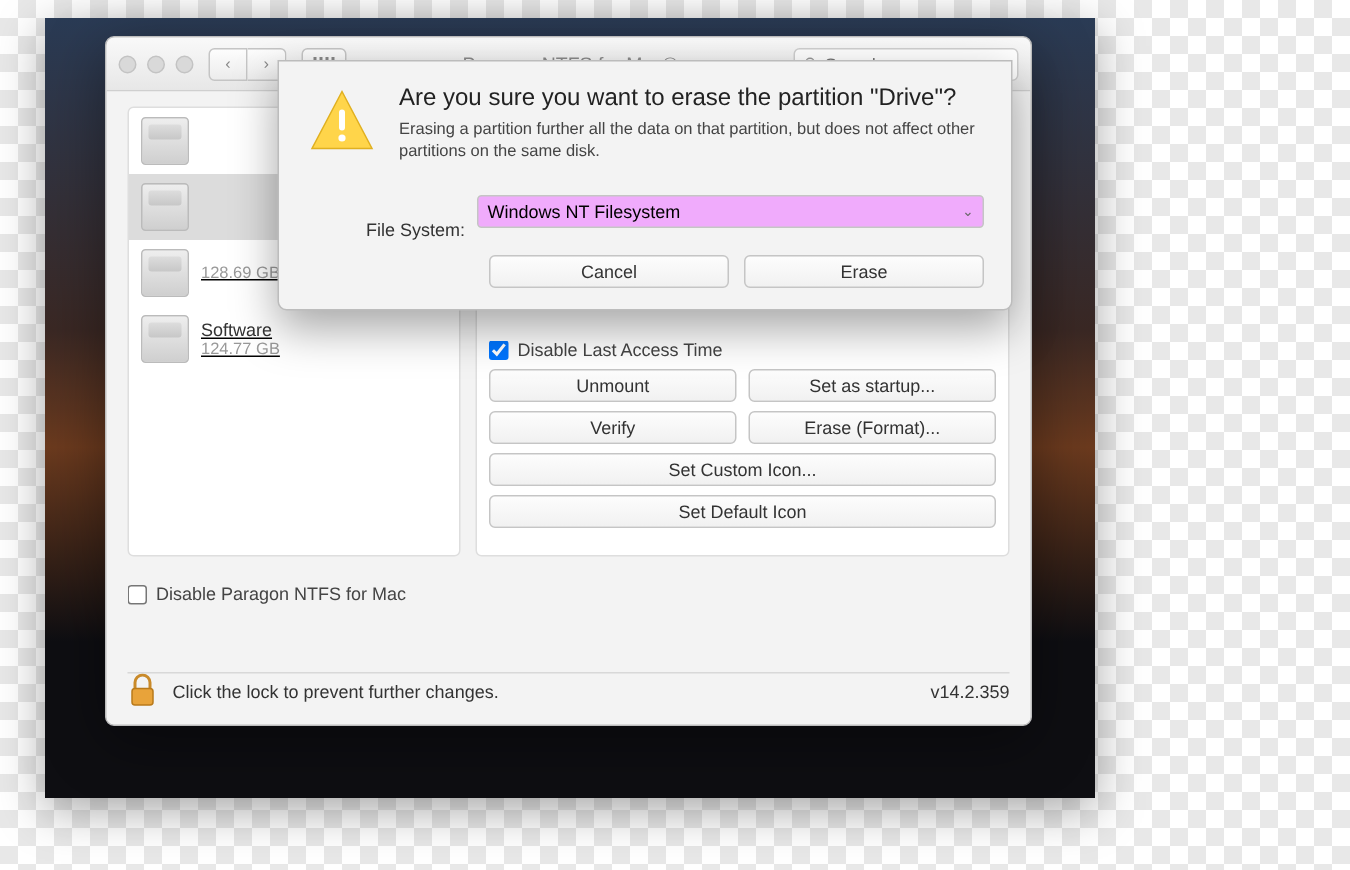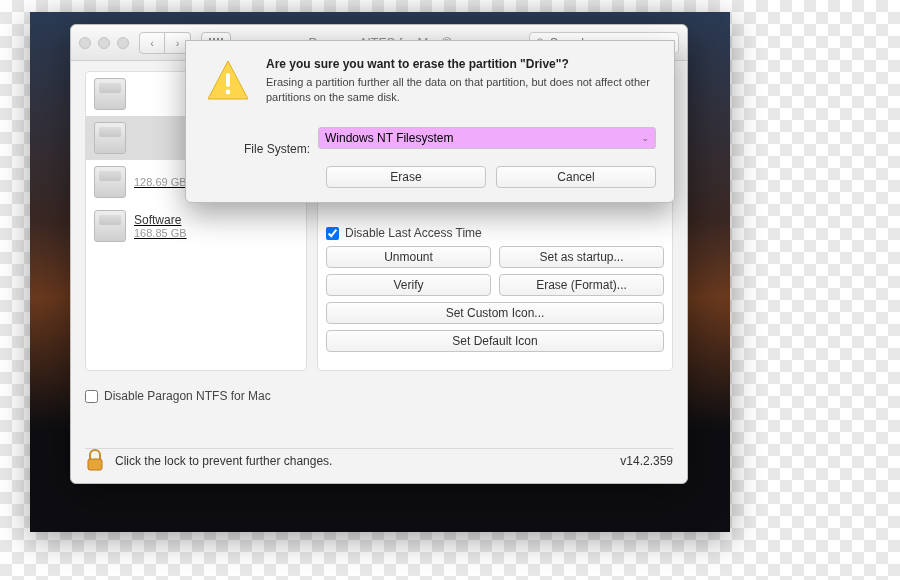--- a/index.html
+++ b/index.html
@@ -94,21 +94,21 @@
 .dialog {
   position:absolute; left:185px; top:40px; width:490px;
   background:#f3f3f3; border:1px solid #bcbcbc; border-radius:0 0 6px 6px;
   box-shadow: 0 12px 30px rgba(0,0,0,.35);
   padding: 16px 18px 14px;
 }
 .dlg-top { display:flex; gap:14px; }
 .warn { width:48px; height:48px; flex-shrink:0; }
 .warn svg { width:48px; height:48px; }
 .dlg-msg { flex:1; }
-.dlg-title { font-size:12px; font-weight:bold; color:#222; margin-bottom:4px; }
+.dlg-title { font-size:16px; font-weight:normal; color:#222; margin-bottom:4px; }
 .dlg-sub { font-size:11px; color:#444; line-height:1.35; }
 .dlg-form { margin-top:14px; }
 .form-row { display:flex; align-items:center; margin-bottom:6px; }
 .form-label { width:114px; text-align:right; font-size:12px; color:#333; padding-right:8px;margin-top:23px; }
 .form-field { flex:1; }
 .select, .txt {
   width:100%; height:22px; border:1px solid #c5c5c5; border-radius:3px;
   background:#f0abfc; font-size:12px; padding:0 6px; display:flex; align-items:center; justify-content:space-between;
 }
 .select span.caret { font-size:9px; color:#666; }
@@ -180,21 +180,21 @@
         <div class="drive-ic"></div>
         <div class="dev-text">
           <span class="dev-name"></span>
           <span class="dev-size">128.69 GB</span>
         </div>
       </div>
       <div class="dev-item">
         <div class="drive-ic"></div>
         <div class="dev-text">
           <span class="dev-name">Software</span>
-          <span class="dev-size">168.85 GB</span>
+          <span class="dev-size">124.77 GB</span>
         </div>
       </div>
     </div>
 
     <div class="panel main">
       <div style="height:140px"></div>
       <label class="check-row">
         <input type="checkbox" checked="" style="">
         <span>Disable Last Access Time</span>
       </label>
@@ -252,17 +252,17 @@
     <div class="form-row">
       <div class="form-label">File System:</div>
       <div class="form-field">
         <div class="select">
           <span>Windows NT Filesystem</span>
           <span class="caret">⌄</span>
         </div>
       </div>
     </div>
     <div class="dlg-btns">
+      <div class="mac-btn">Cancel</div>
       <div class="mac-btn">Erase</div>
-      <div class="mac-btn">Cancel</div>
     </div>
   </div>
 </div>
 
 </body></html>

